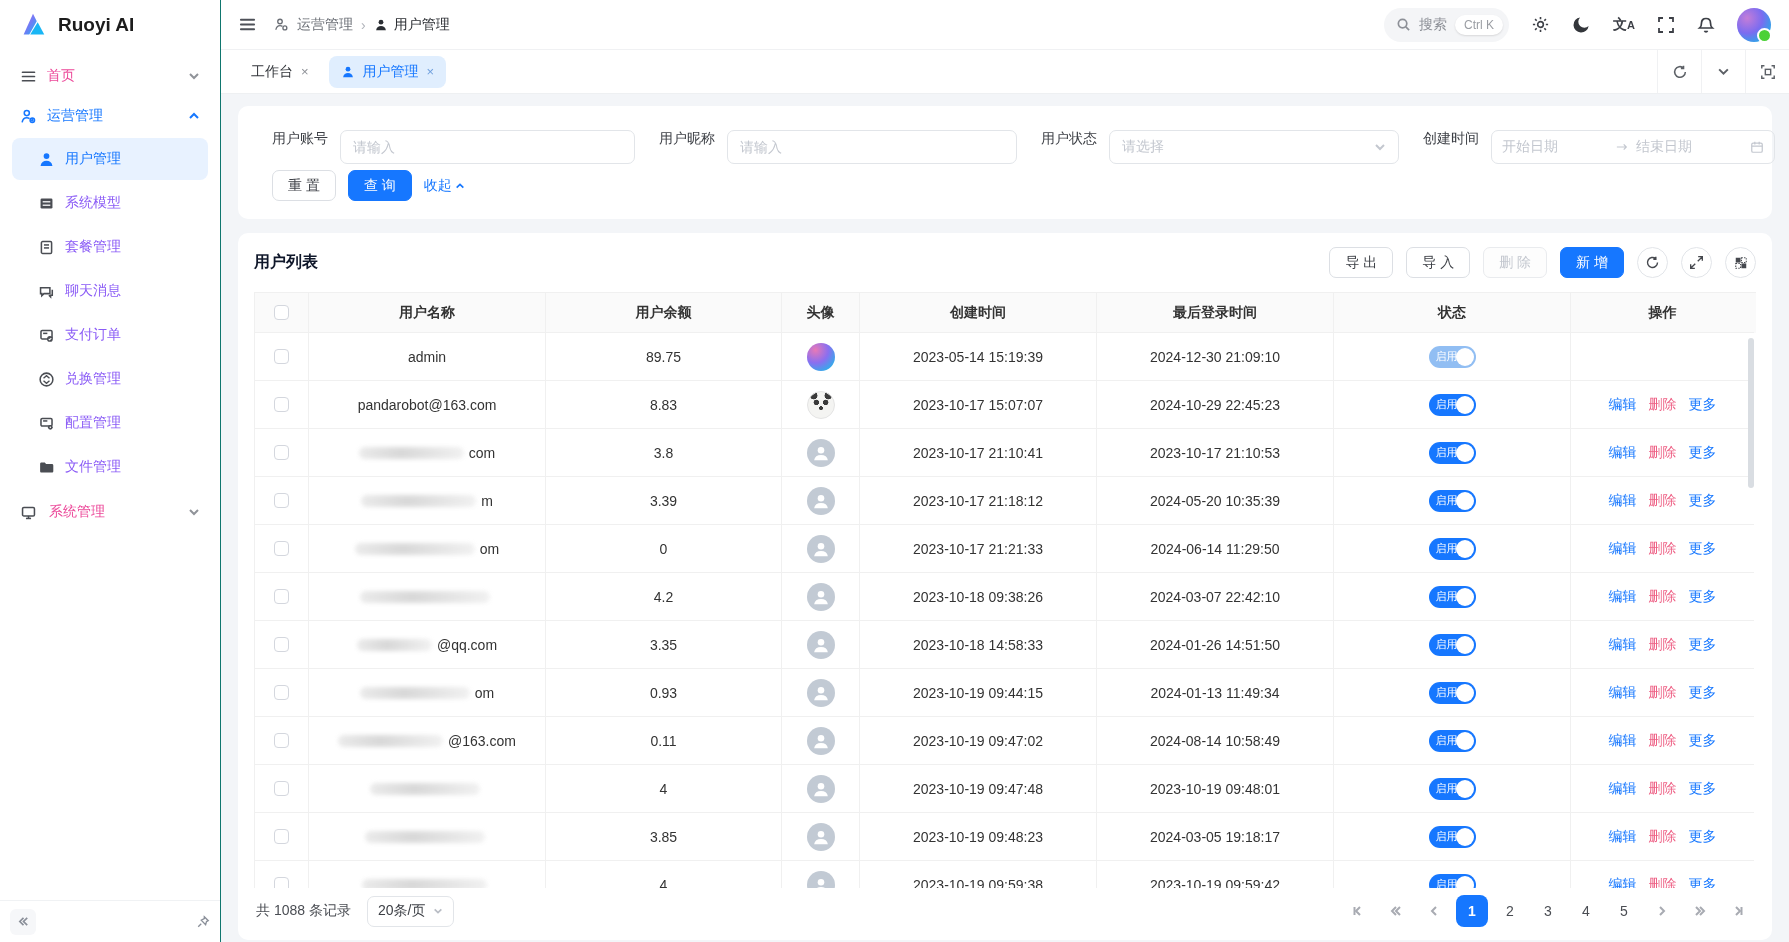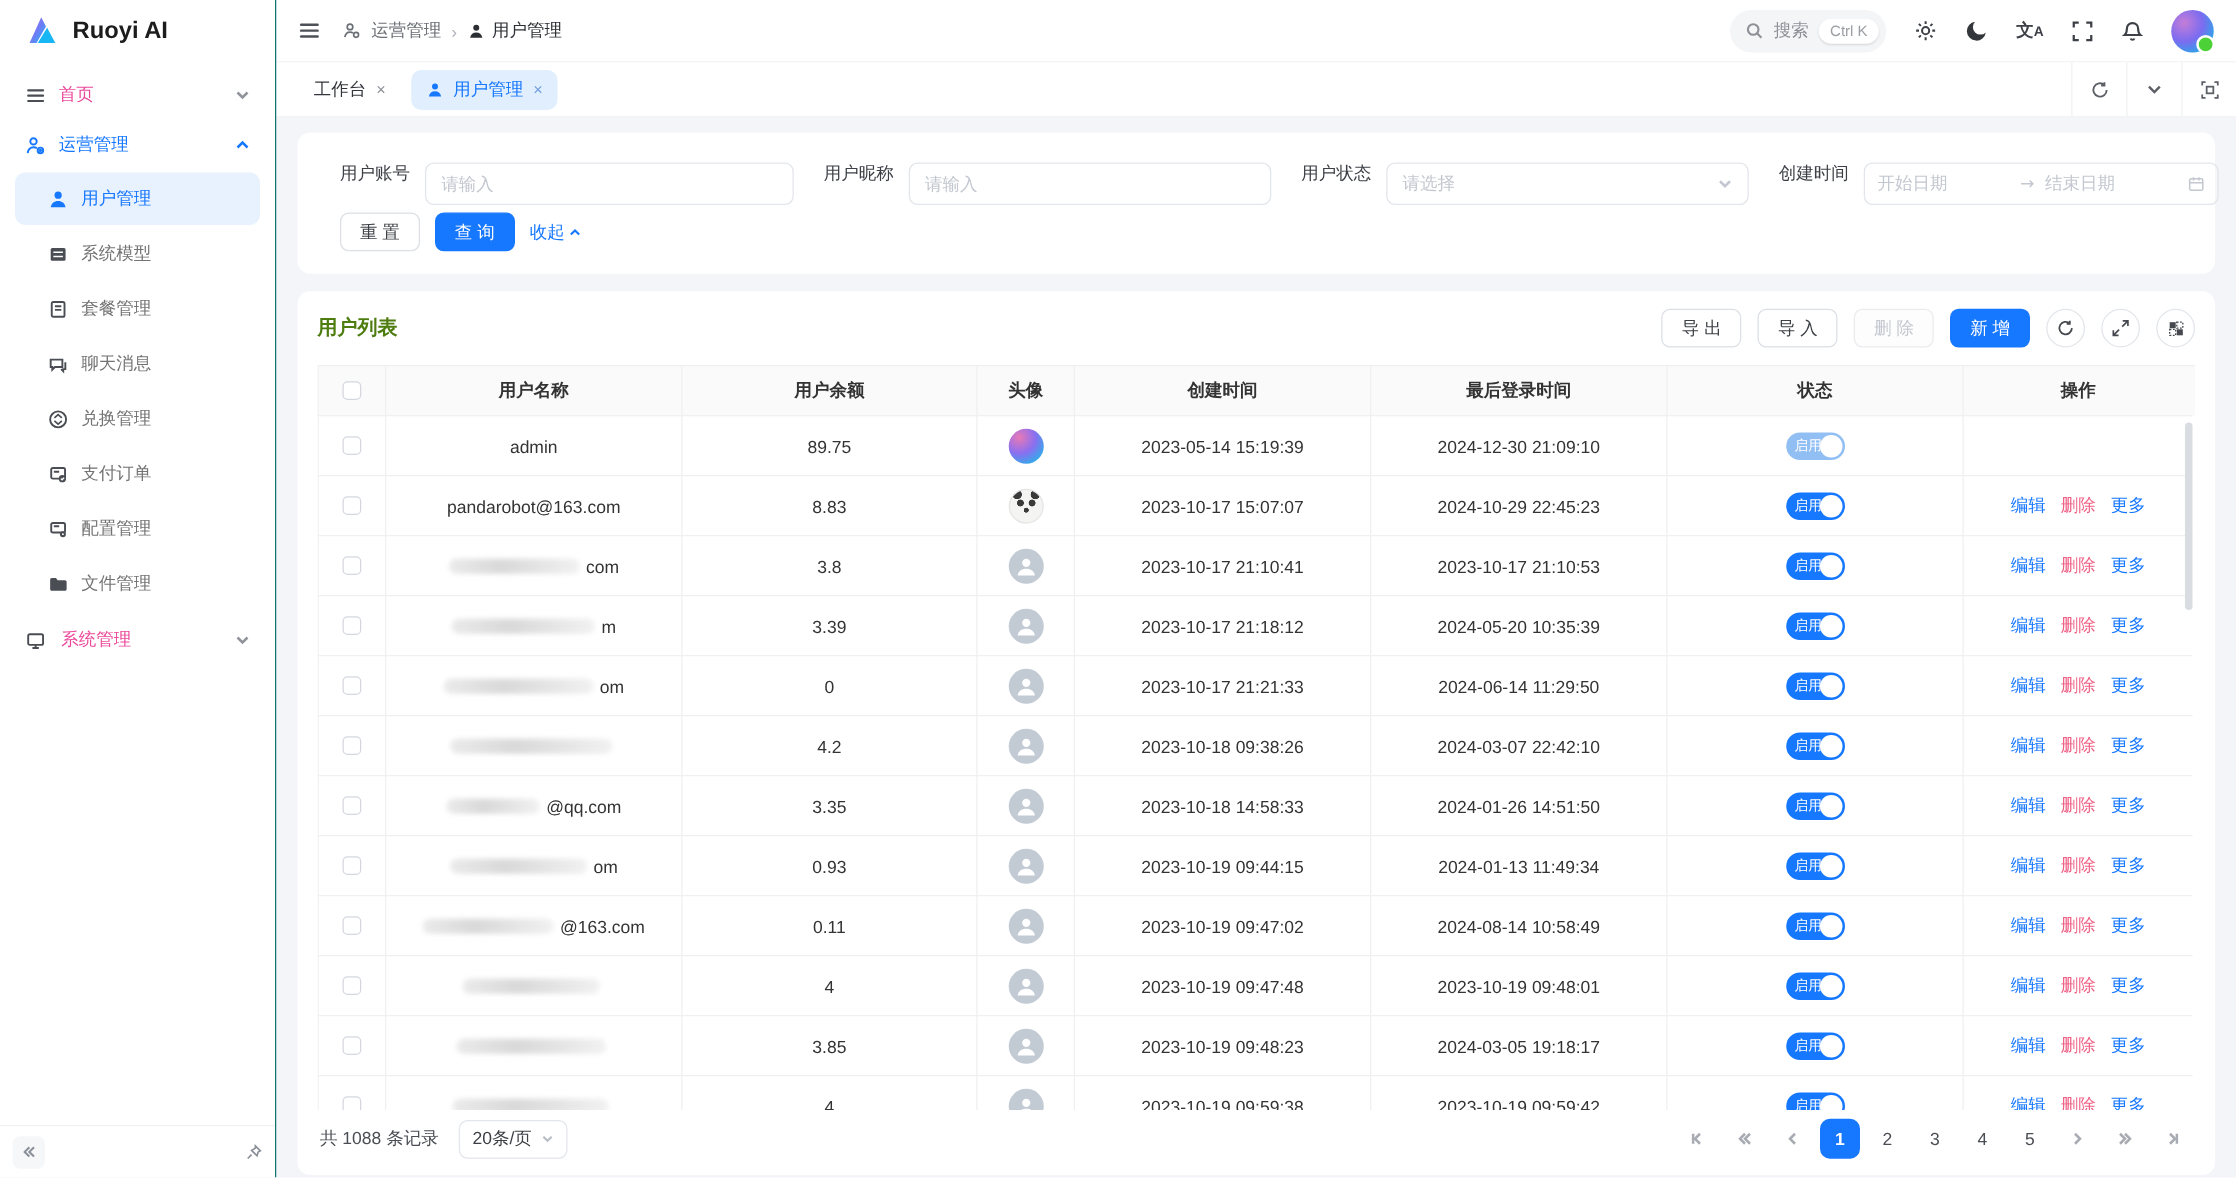--- a/index.html
+++ b/index.html
@@ -10,21 +10,21 @@
   
   .sidebar { width:221px; background:#fff; border-right:1px solid #0f766e; display:flex; flex-direction:column; flex-shrink:0; position:relative; }
   .logo { display:flex; align-items:center; gap:10px; height:50px; padding:0 18px; }
   .logo-mark { width:30px; height:30px; flex-shrink:0; }
   .logo-text { font-size:19px; font-weight:bold; color:#1c1c1c; }
   .menu { flex:1; padding:6px 12px; overflow:hidden; }
   .m-item { display:flex; align-items:center; gap:10px; height:40px; padding:0 8px; border-radius:8px; color:#ec4899; cursor:pointer; }
   .m-item .lbl { flex:1; }
   .m-item.section-open { color:#1677ff; }
   .m-item.section-open .lbl { color:#1677ff; }
-  .sub { display:flex; align-items:center; gap:10px; height:42px; padding:0 8px 0 26px; border-radius:8px; color:#737373; cursor:pointer; margin:2px 0; }
+  .sub { display:flex; align-items:center; gap:10px; height:42px; padding:0 8px 0 26px; border-radius:8px; color:#8b5cf6; cursor:pointer; margin:2px 0; }
   .sub.active { background:#e8f2ff; color:#1677ff; }
   .chev { width:12px; height:12px; stroke:#909399; stroke-width:2; fill:none; }
   .m-item.section-open .chev { stroke:#1677ff; }
   .ico { width:17px; height:17px; flex-shrink:0; }
   .side-foot { height:42px; border-top:1px solid #f0f2f4; display:flex; align-items:center; justify-content:space-between; padding:0 10px; }
   .foot-btn { width:26px; height:26px; border-radius:6px; display:flex; align-items:center; justify-content:center; color:#8a8f99; cursor:pointer; background:#f6f7f9; }
   .foot-pin { color:#8a8f99; cursor:pointer; display:flex; }
 
   
   .main { flex:1; display:flex; flex-direction:column; min-width:0; }
@@ -68,21 +68,21 @@
   .f-btns { display:flex; justify-content:flex-start; align-items:center; gap:12px; margin-top:6px; }
   .btn { height:31px; padding:0 15px; border-radius:7px; border:1px solid #dcdfe4; background:#fff; color:#3c3f45; font-size:14px; cursor:pointer; display:inline-flex; align-items:center; font-family:inherit; }
   .btn.primary { background:#1677ff; border-color:#1677ff; color:#fff; }
   .btn.disabled { color:#c3c7cf; border-color:#e9ebee; background:#fdfdfd; cursor:default; }
   .link-collapse { color:#1677ff; display:flex; align-items:center; gap:3px; cursor:pointer; }
   .link-collapse .chev { stroke:#1677ff; }
 
   
   .table-card { flex:1; padding:14px 16px 0; display:flex; flex-direction:column; position:relative; }
   .t-head { display:flex; align-items:center; margin-bottom:14px; }
-  .t-title { font-size:16px; font-weight:bold; color:#4d7c0f; }
+  .t-title { font-size:16px; font-weight:bold; color:#0f172a; }
   .t-tools { margin-left:auto; display:flex; align-items:center; gap:13px; }
   .cbtn { width:31px; height:31px; border-radius:50%; border:1px solid #e2e5e9; background:#fff; display:flex; align-items:center; justify-content:center; color:#45484e; cursor:pointer; }
 
   .grid-wrap { height:596px; overflow:hidden; position:relative; }
   .tr { display:grid; grid-template-columns:55px 237px 236px 78px 237px 237px 237px 183px; }
   .th { background:#fafafa; border-top:1px solid #f0f0f0; }
   .th .td { font-weight:bold; height:40px; }
   .td { display:flex; align-items:center; justify-content:center; height:48px; border-bottom:1px solid #f0f0f0; border-right:1px solid #f0f0f0; padding:0 8px; overflow:hidden; white-space:nowrap; }
   .td:first-child { border-left:1px solid #f0f0f0; }
   .chk { width:15px; height:15px; border:1.5px solid #d4d7de; border-radius:4px; background:#fff; cursor:pointer; }
@@ -200,35 +200,35 @@
         <svg class="ico" viewBox="0 0 20 20">
             <g fill="none" stroke="#4a4d53" stroke-width="1.8">
               <path d="M3 5.5h11v7H7l-2.5 2.5v-2.5H3z"></path>
               <path d="M16.8 8v6.5h-2v2l-2-2"></path>
             </g>
           </svg>
         <span>聊天消息</span>
       </div>
       <div class="sub">
         <svg class="ico" viewBox="0 0 20 20">
-            <circle cx="10" cy="10" r="7.5" fill="none" stroke="#4a4d53" stroke-width="1.8"></circle>
-            <path d="M6.5 8.5l3.5-3 3.5 3M13.5 11.5l-3.5 3-3.5-3" fill="none" stroke="#4a4d53" stroke-width="1.6"></path>
-          </svg>
-        <span>兑换管理</span>
-      </div>
-      <div class="sub">
-        <svg class="ico" viewBox="0 0 20 20">
             <g fill="none" stroke="#4a4d53" stroke-width="1.8">
               <rect x="3.5" y="4" width="13" height="10" rx="1.5"></rect>
               <line x1="6" y1="7.5" x2="11" y2="7.5"></line>
             </g>
             <circle cx="14" cy="14" r="3.4" fill="#4a4d53"></circle>
             <polyline points="12.6,14 13.7,15.1 15.6,13.2" fill="none" stroke="#fff" stroke-width="1.3"></polyline>
           </svg>
         <span>支付订单</span>
+      </div>
+      <div class="sub">
+        <svg class="ico" viewBox="0 0 20 20">
+            <circle cx="10" cy="10" r="7.5" fill="none" stroke="#4a4d53" stroke-width="1.8"></circle>
+            <path d="M6.5 8.5l3.5-3 3.5 3M13.5 11.5l-3.5 3-3.5-3" fill="none" stroke="#4a4d53" stroke-width="1.6"></path>
+          </svg>
+        <span>兑换管理</span>
       </div>
       <div class="sub">
         <svg class="ico" viewBox="0 0 20 20">
             <g fill="none" stroke="#4a4d53" stroke-width="1.8">
               <rect x="3.5" y="4" width="13" height="9" rx="1.5"></rect>
               <line x1="6" y1="7" x2="11" y2="7"></line>
             </g>
             <circle cx="14.5" cy="14.5" r="2.8" fill="#4a4d53"></circle>
             <circle cx="14.5" cy="14.5" r="0.9" fill="#fff"></circle>
           </svg>

